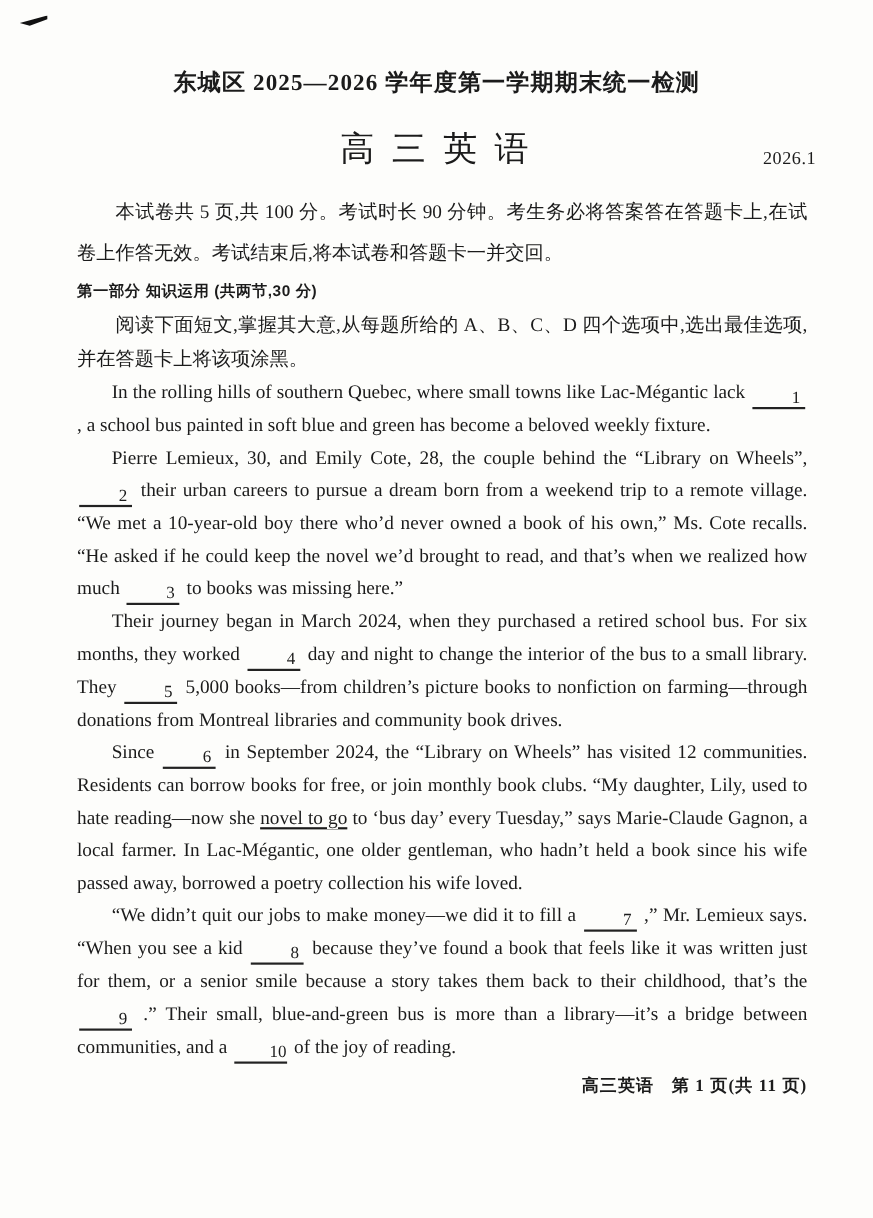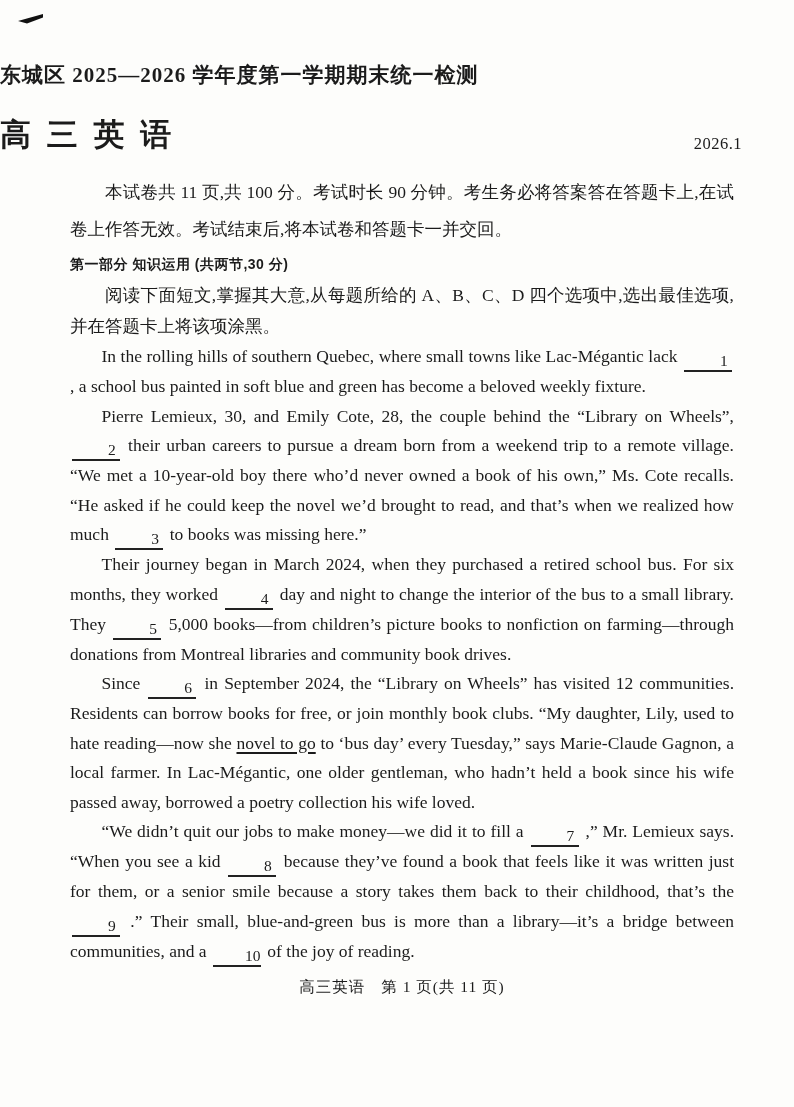--- a/index.html
+++ b/index.html
@@ -9,30 +9,31 @@
     font-family:"Liberation Serif","DejaVu Serif",serif;
     color:#1b1b1b;
     position:relative;
     overflow:hidden;
     -webkit-font-smoothing:antialiased;
   }
   .page{position:relative;width:794px;height:1107px;}
   .corner-flag{position:absolute;left:18px;top:14px;}
   .page-header{padding-top:62px;}
   .exam-title{
-    text-align:left;
+    text-align:center;
     font-size:21px;
     font-weight:700;
     letter-spacing:1px;
     line-height:26px;
   }
   .subject-row{position:relative;margin-top:26px;height:42px;}
   .subject-title{
+    text-align:center;
     font-size:31px;
-    font-weight:700;
+    font-weight:400;
     letter-spacing:4px;
     line-height:42px;
   }
   .exam-date{
     position:absolute;
     right:52px;top:20px;
     font-size:16.5px;
     letter-spacing:0.5px;
   }
   .body-col{margin:18px 60px 0 70px;}
@@ -63,23 +64,24 @@
     line-height:18px;
     text-align:center;
     border-bottom:2px solid #222;
     vertical-align:-4px;
     margin:0 2px;
   }
   .bn{font-size:15.5px;}
   .u-phrase{text-decoration:underline;text-underline-offset:3px;text-decoration-thickness:1.5px;}
   .page-footer{
     margin-top:10px;
-    text-align:center;
+    text-align:right;
     font-size:15.5px;
     letter-spacing:1px;
+    font-weight:bold;
   }
   .footer-gap{display:inline-block;width:16px;}
 </style>
 </head>
 <body>
 
 <div class="page">
 
   <svg class="corner-flag" width="26" height="12" viewBox="0 0 26 12">
     <polygon points="0,7 25,0 25,3.5 9,9.5" fill="#111"></polygon>
@@ -88,21 +90,21 @@
   <header class="page-header">
     <div class="exam-title">东城区 2025—2026 学年度第一学期期末统一检测</div>
     <div class="subject-row">
       <div class="subject-title">高 三 英 语</div>
       <div class="exam-date">2026.1</div>
     </div>
   </header>
 
   <main class="body-col">
 
-    <p class="cn notice">本试卷共 11 页,共 100 分。考试时长 90 分钟。考生务必将答案答在答题卡上,在试卷上作答无效。考试结束后,将本试卷和答题卡一并交回。</p>
+    <p class="cn notice">本试卷共 5 页,共 100 分。考试时长 90 分钟。考生务必将答案答在答题卡上,在试卷上作答无效。考试结束后,将本试卷和答题卡一并交回。</p>
 
     <p class="cn part-heading">第一部分  知识运用 (共两节,30 分)</p>
 
 
     <p class="cn cloze-instr">阅读下面短文,掌握其大意,从每题所给的 A、B、C、D 四个选项中,选出最佳选项,并在答题卡上将该项涂黑。</p>
 
     <p class="en">
       <span>In the rolling hills of southern Quebec, where small towns like Lac-Mégantic lack</span>
       <span class="blank"><span class="bn">1</span></span>
       <span>, a school bus painted in soft blue and green has become a beloved weekly fixture.</span>

